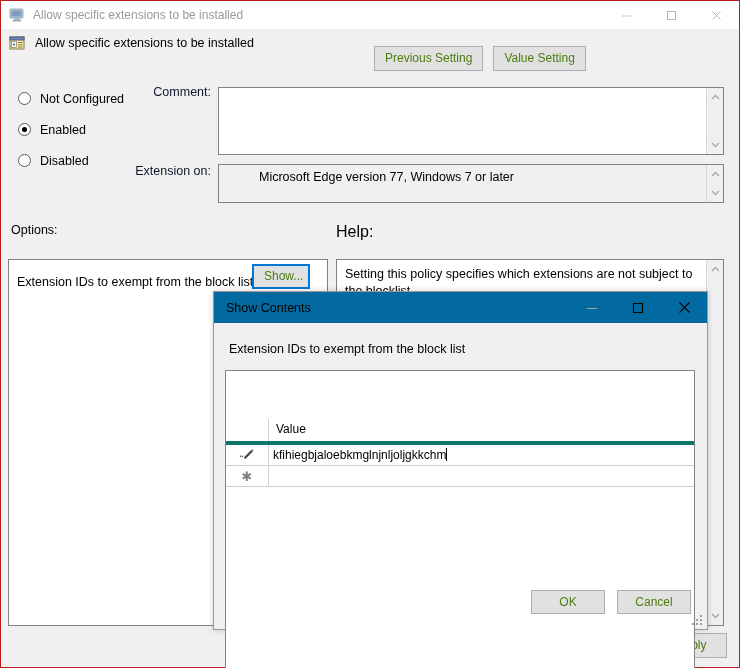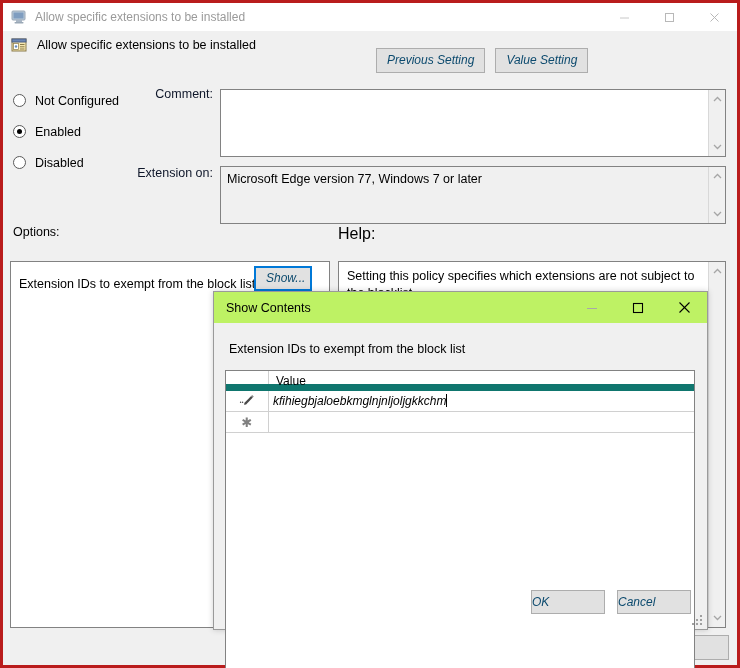--- a/index.html
+++ b/index.html
@@ -15,21 +15,21 @@
     font-size: 12px;
     color: #000;
   }
 
   
   #main-window {
     position: absolute;
     left: 0; top: 0;
     width: 740px; height: 668px;
     background: #f0f0f0;
-    border: 3px solid #b91c1c;
+    border: 1px solid #b91c1c;
   }
 
   
   .titlebar {
     height: 28px;
     background: #ffffff;
     display: flex;
     align-items: center;
     position: relative;
   }
@@ -85,38 +85,37 @@
     position: absolute;
     left: 373px; top: 45px;
     display: flex;
     gap: 10px;
   }
   .btn {
     background: #e1e1e1;
     border: 1px solid #adadad;
     font-family: "Liberation Sans", sans-serif;
     font-size: 12px;
-    color: #0c4a6e;
+    color: #4d7c0f;
     padding: 0 10px;
     height: 25px;
     line-height: 23px;
-    text-align: left;
+    text-align: center;
     cursor: default;
     white-space: nowrap;
-    font-style: italic;
   }
   .btn.focus-ring {
     border: 2px solid #0078d7;
     background: #e1e1e1;
   }
 
   
   .state-area {
     position: absolute;
-    left: 10px; top: 84px;
+    left: 17px; top: 84px;
     width: 210px;
     text-align: center;
   }
   .radio-row {
     display: flex;
     align-items: center;
     height: 27px;
     margin-bottom: 4px;
   }
   .radio {
@@ -177,21 +176,21 @@
   }
   .vscroll .arrow {
     width: 17px; height: 14px;
     display: flex; align-items: center; justify-content: center;
     color: #a0a0a0;
     font-size: 9px;
     line-height: 1;
   }
 
   #comment-box { left: 217px; top: 86px; width: 506px; height: 68px; }
-  #supported-box { left: 217px; top: 163px; width: 506px; height: 58px; }
+  #supported-box { left: 217px; top: 163px; width: 506px; height: 39px; padding-left: 34px; }
 
   
   #options-label { position: absolute; left: 10px; top: 222px; font-size: 12.5px; }
   #help-label { position: absolute; left: 335px; top: 222px; font-size: 16px; text-align: right; }
 
   .panel {
     position: absolute;
     background: #fff;
     border: 1px solid #828282;
   }
@@ -237,21 +236,21 @@
   #show-contents-dialog {
     position: absolute;
     left: 213px; top: 291px;
     width: 495px; height: 339px;
     background: #f0f0f0;
     border: 1px solid #9a9a9a;
     box-shadow: 0 0 6px rgba(0,0,0,0.18);
   }
   #show-contents-dialog .dlg-titlebar {
     height: 31px;
-    background: #bef264;
+    background: #0369a1;
     display: flex;
     align-items: center;
     position: relative;
   }
   #show-contents-dialog .dlg-title {
     margin-left: 12px;
     font-size: 12.5px;
     color: #000;
   }
   .dlg-tb-buttons {
@@ -275,40 +274,40 @@
   #grid {
     position: absolute;
     left: 11px; top: 78px;
     width: 470px; height: 512px;
     background: #fff;
     border: 1px solid #828282;
     overflow: hidden;
   }
   .grid-head {
     display: flex;
-    height: 20px;
-    border-bottom: 7px solid #0f766e;
+    height: 26px;
+    border-bottom: 4px solid #0f766e;
+    margin-top: 48px;
   }
   .grid-head .gh-corner {
     width: 43px;
     border-right: 1px solid #d0d0d0;
     background: #fff;
   }
   .grid-head .gh-cell {
     flex: 1;
     padding-left: 7px;
     font-size: 12px;
     line-height: 20px;
     background: #fff;
   }
   .grid-row {
     display: flex;
     height: 21px;
     border-bottom: 1px solid #d0d0d0;
-    font-style: italic;
   }
   .grid-row .row-head {
     width: 43px;
     border-right: 1px solid #d0d0d0;
     display: flex;
     align-items: center;
     justify-content: center;
     background: #fff;
   }
   .grid-row .row-cell {

